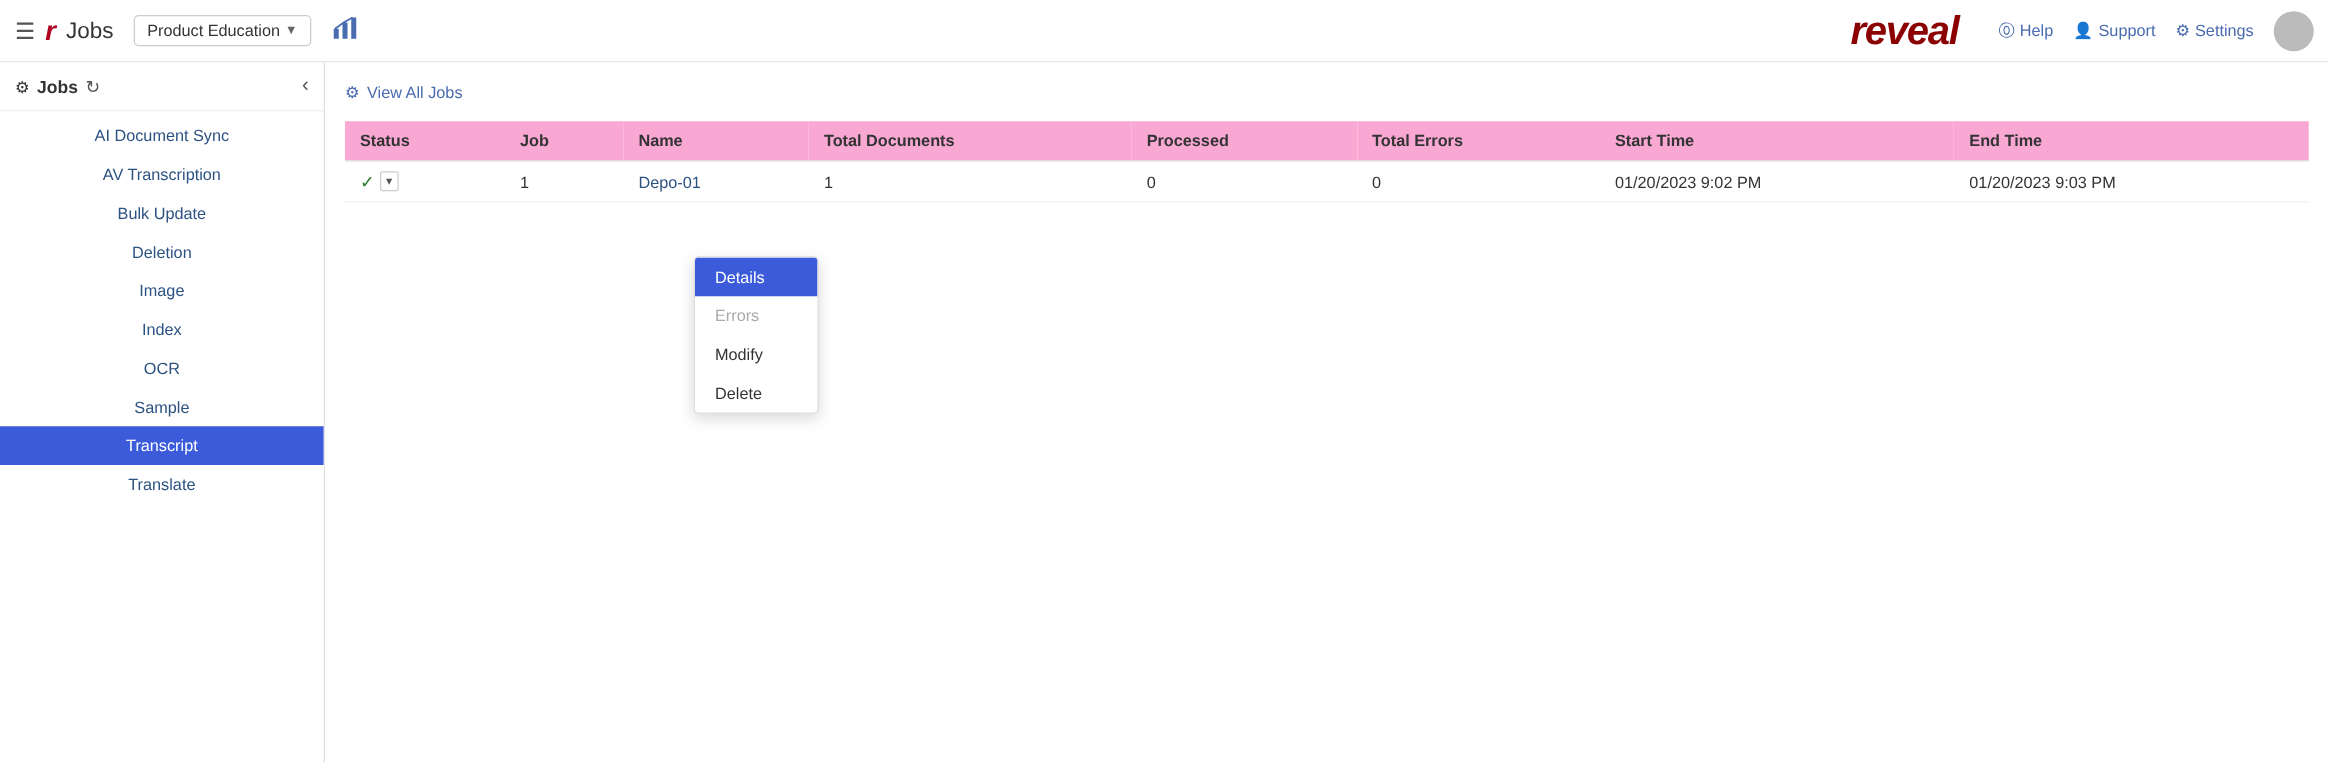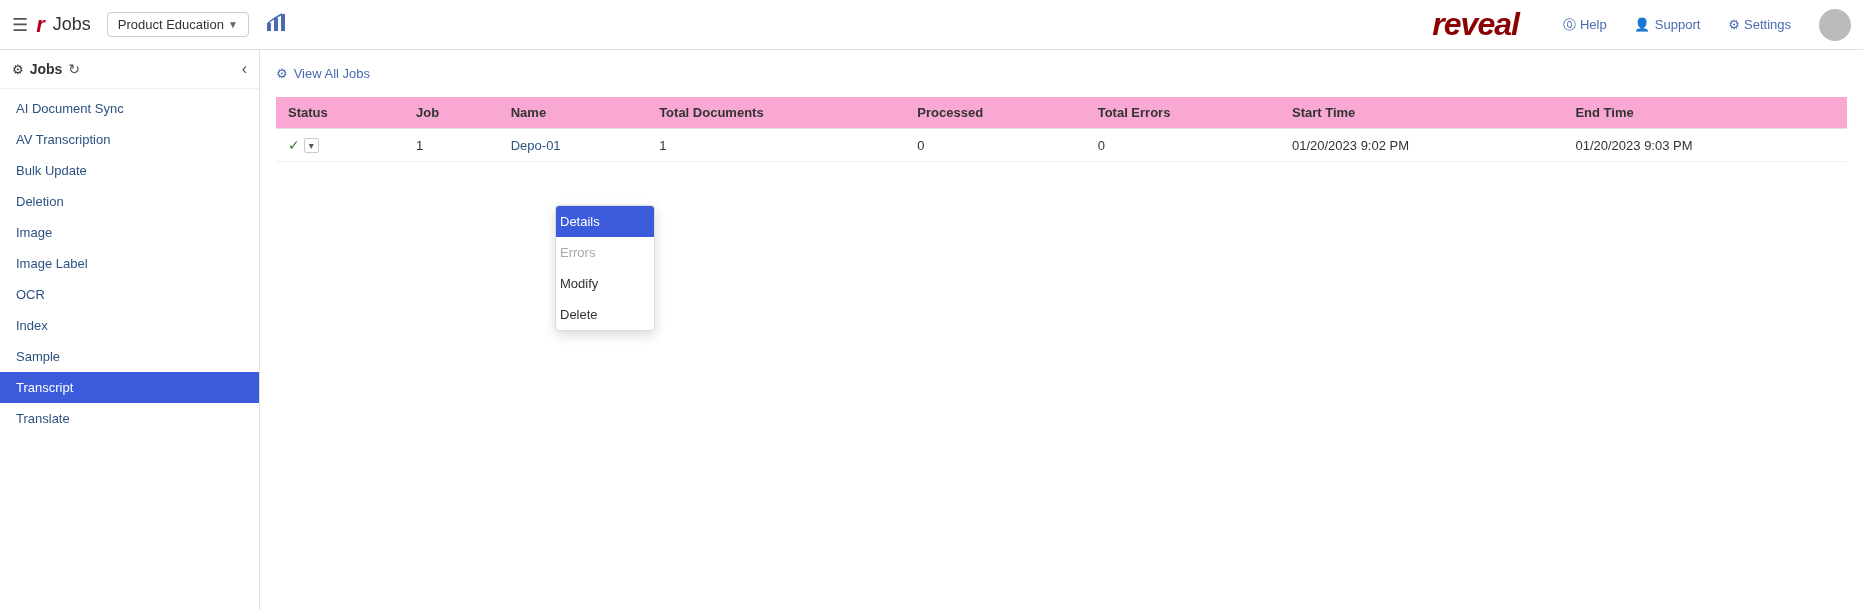--- a/index.html
+++ b/index.html
@@ -58,21 +58,21 @@
     }
     .chart-icon {
       color: #4a6baf;
       font-size: 20px;
       margin-left: 8px;
       cursor: pointer;
     }
     .header-right {
       display: flex;
       align-items: center;
-      gap: 28px;
+      gap: 16px;
     }
     .reveal-logo {
       font-size: 32px;
       font-weight: 900;
       color: #8b0000;
       letter-spacing: -1px;
       margin-right: 16px;
       font-style: italic;
     }
     .header-link {
@@ -139,20 +139,21 @@
       flex: 1;
       overflow-y: auto;
       padding: 4px 0;
     }
     .sidebar-item {
       padding: 8px 16px;
       cursor: pointer;
       font-size: 13px;
       color: #2c5282;
       border-radius: 0;
+      text-align: center;
     }
     .sidebar-item.active {
       background: #3b5bdb;
       color: #fff;
       font-weight: 500;
     }
 
     
     .content {
       flex: 1;
@@ -222,21 +223,21 @@
       left: 295px;
       background: #fff;
       border: 1px solid #ddd;
       border-radius: 4px;
       box-shadow: 0 4px 12px rgba(0,0,0,0.15);
       z-index: 100;
       min-width: 100px;
       overflow: hidden;
     }
     .dropdown-menu-item {
-      padding: 8px 4px;
+      padding: 8px 16px;
       cursor: pointer;
       font-size: 13px;
       color: #333;
     }
     .dropdown-menu-item.active-item {
       background: #3b5bdb;
       color: #fff;
     }
     .dropdown-menu-item.disabled {
       color: #aaa;
@@ -290,23 +291,22 @@
       <span class="sidebar-title">Jobs</span>
       <span class="refresh-icon">↻</span>
       <span class="collapse-btn">‹</span>
     </div>
     <div class="sidebar-nav">
       <div class="sidebar-item">AI Document Sync</div>
       <div class="sidebar-item">AV Transcription</div>
       <div class="sidebar-item">Bulk Update</div>
       <div class="sidebar-item">Deletion</div>
       <div class="sidebar-item">Image</div>
-      <div class="sidebar-item">Image Label</div>
+      <div class="sidebar-item">Index</div>
       <div class="sidebar-item">OCR</div>
-      <div class="sidebar-item">Index</div>
       <div class="sidebar-item">Sample</div>
       <div class="sidebar-item active">Transcript</div>
       <div class="sidebar-item">Translate</div>
     </div>
   </div>
 
   <div class="content">
     <div class="view-all-jobs">
       <span>⚙</span>
       <span>View All Jobs</span>

